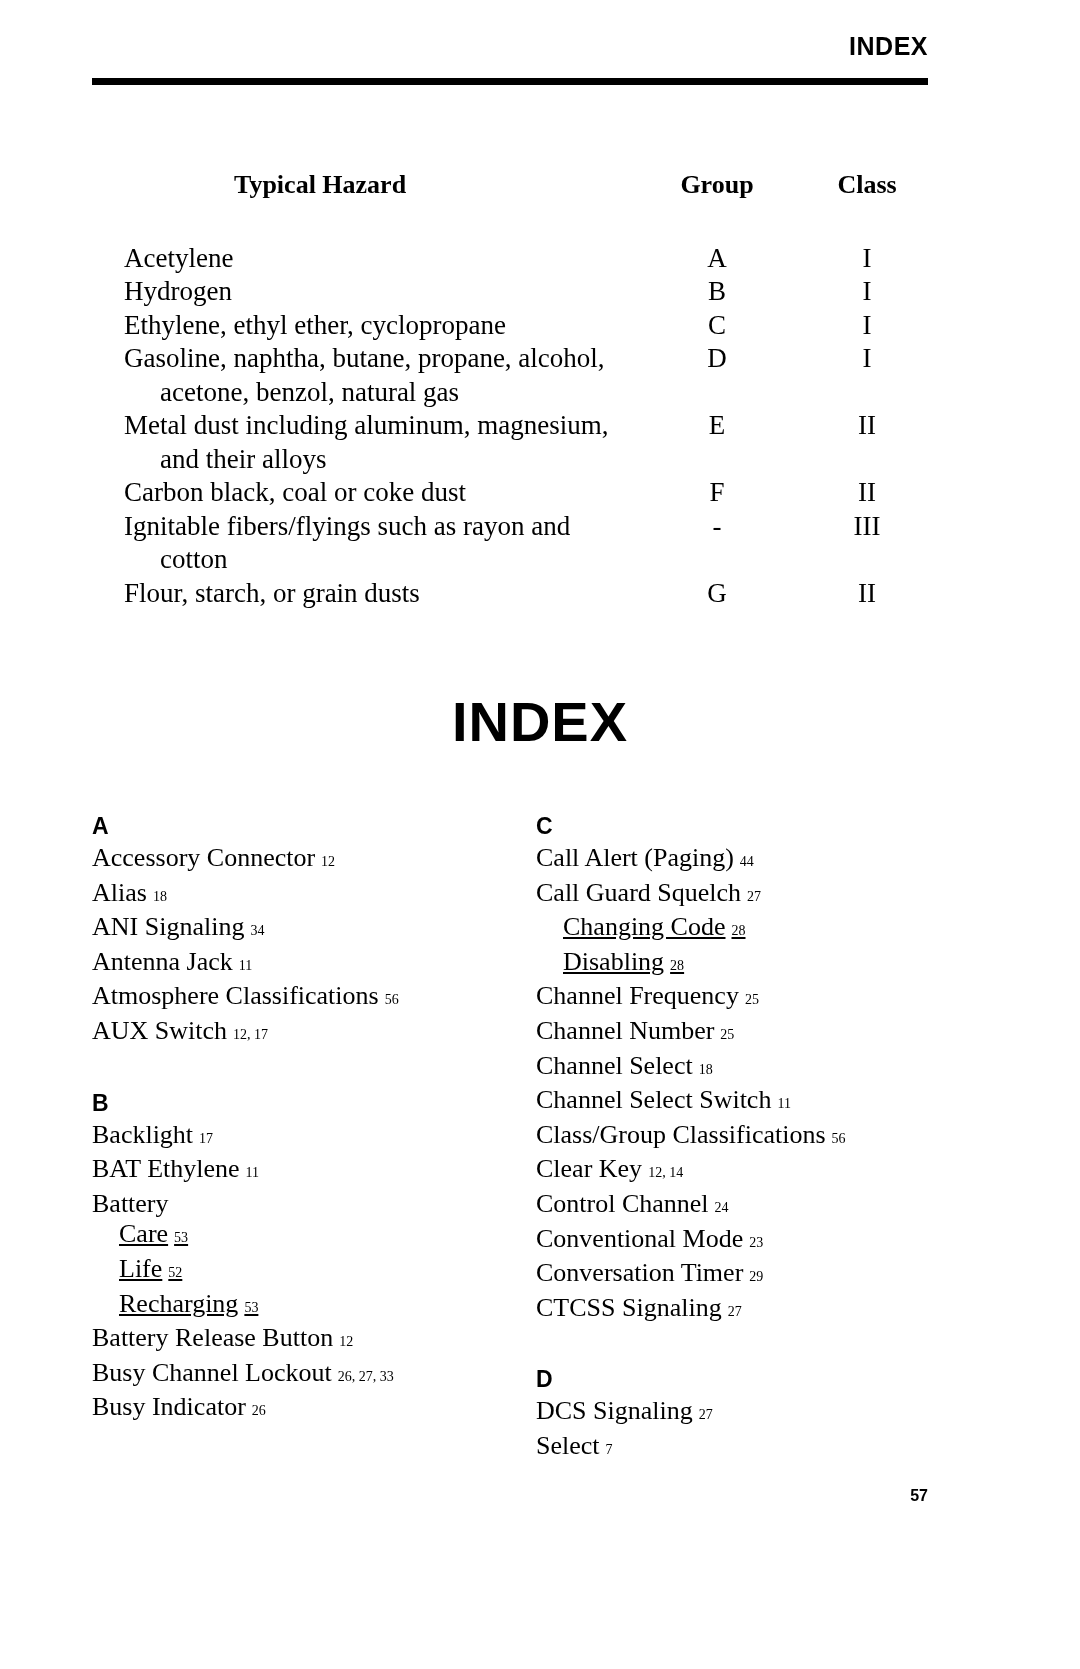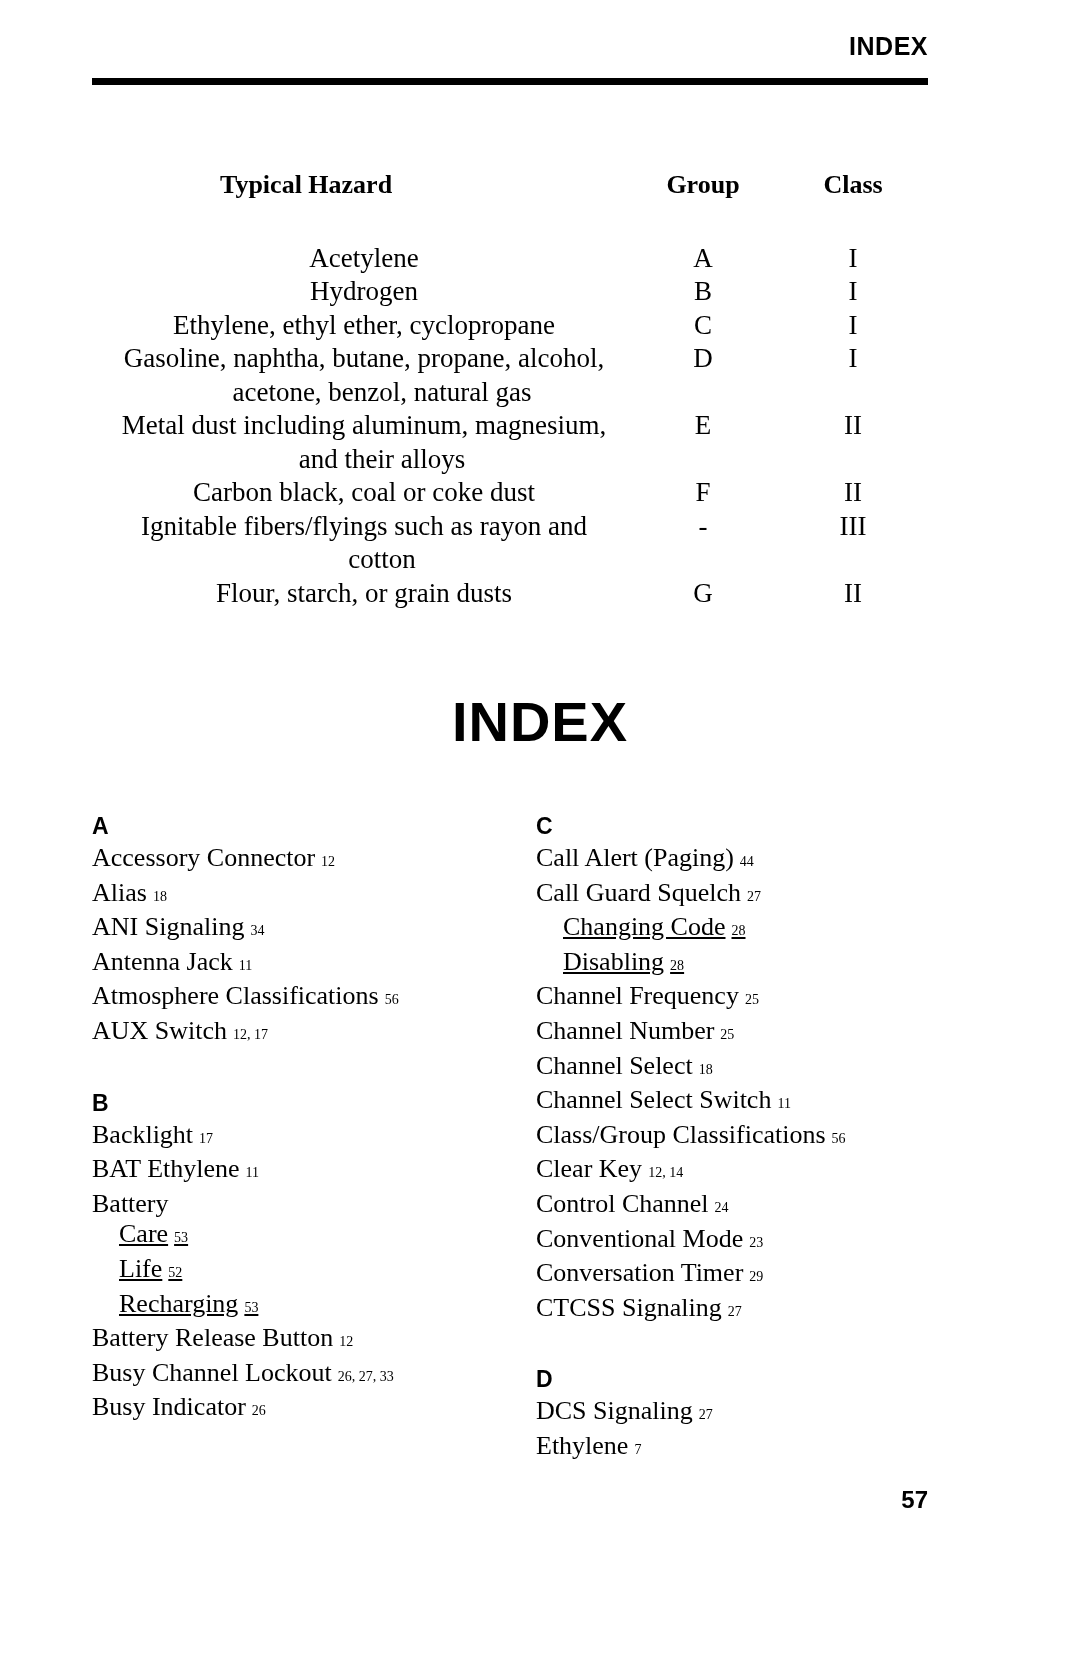--- a/index.html
+++ b/index.html
@@ -38,21 +38,21 @@
     left: 92px;
     top: 78px;
     width: 836px;
     height: 7px;
     background: #000000;
   }
 
   
   .hazard-table {
     position: absolute;
-    left: 92px;
+    left: 106px;
     top: 168px;
     width: 836px;
     border-collapse: collapse;
   }
   .hazard-table th,
   .hazard-table td {
     padding: 0;
     vertical-align: top;
     font-size: 27px;
     line-height: 33.5px;
@@ -68,21 +68,21 @@
   }
   .hazard-table th.col-group {
     text-align: center;
     width: 150px;
   }
   .hazard-table th.col-class {
     text-align: center;
     width: 150px;
   }
   .hazard-table td.cell-hazard {
-    text-align: center;
+    text-align: left;
     padding-left: 18px;
     padding-right: 10px;
     margin-top: 47px;
   }
   .hazard-table td.cell-hazard .wrap2 {
     display: block;
     padding-left: 36px;
   }
   .hazard-table td.cell-group {
     text-align: center;
@@ -148,21 +148,21 @@
 
   
   .folio {
     position: absolute;
     left: 92px;
     top: 1488px;
     width: 836px;
     text-align: right;
     font-family: "Liberation Sans", "DejaVu Sans", sans-serif;
     font-weight: bold;
-    font-size: 24px;
+    font-size: 16px;
     line-height: 1;
   }
 </style>
 </head>
 <body>
 
 <div class="page-header">
   <span class="header-title">INDEX</span>
 </div>
 <div class="header-rule"></div>
@@ -259,18 +259,18 @@
         <div class="entry"><span>Class/Group Classifications</span><span class="pages">56</span></div>
         <div class="entry"><span>Clear Key</span><span class="pages">12, 14</span></div>
         <div class="entry"><span>Control Channel</span><span class="pages">24</span></div>
         <div class="entry"><span>Conventional Mode</span><span class="pages">23</span></div>
         <div class="entry"><span>Conversation Timer</span><span class="pages">29</span></div>
         <div class="entry"><span>CTCSS Signaling</span><span class="pages">27</span></div>
       </div>
       <div class="letter-group">
         <div class="letter-head">D</div>
         <div class="entry"><span>DCS Signaling</span><span class="pages">27</span></div>
-        <div class="entry"><span>Ethylene</span><span class="pages">7</span></div>
+        <div class="entry"><span>Select</span><span class="pages">7</span></div>
       </div>
     </div>
 </div>
 
 <div class="folio">57</div>
 
 </body></html>

